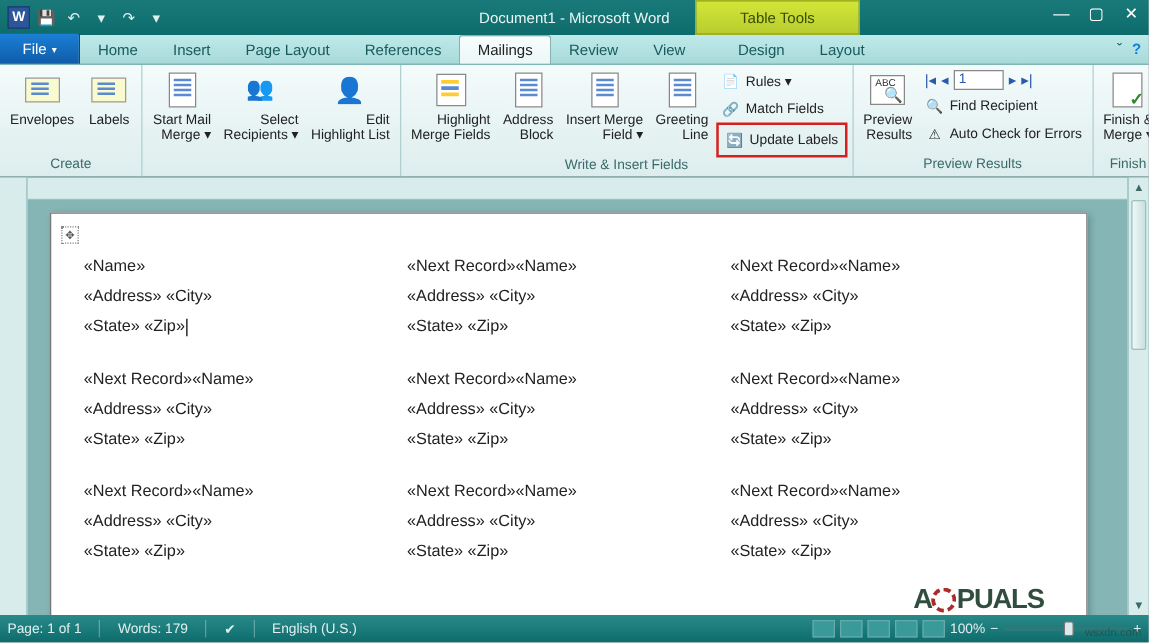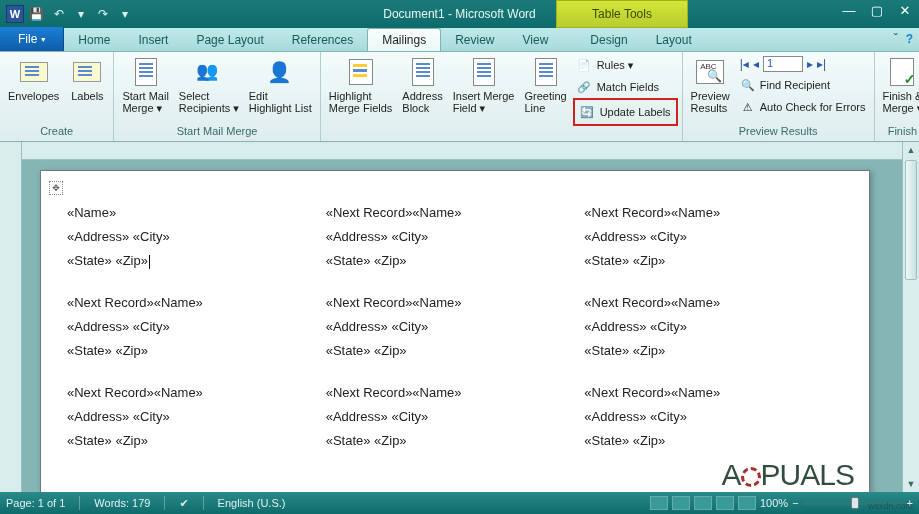--- a/index.html
+++ b/index.html
@@ -23,21 +23,21 @@
 .tabstrip .tab.active { background: linear-gradient(to bottom, #f8fdfd, #ecf7f7); border: 1px solid #8ab0b0; border-bottom: none; border-radius: 3px 3px 0 0; color: #222; }
 .tabstrip .help-icons { position: absolute; right: 6px; top: 4px; display: flex; gap: 8px; font-size: 12px; color: #1a5a5a; }
 
 
 .ribbon { height: 90px; background: linear-gradient(to bottom, #f4fbfb, #ddeded); border-bottom: 1px solid #8ab0b0; display: flex; }
 .group { border-right: 1px solid #b0d0d0; display: flex; flex-direction: column; padding: 2px 4px 0 4px; }
 .group-body { flex: 1; display: flex; align-items: flex-start; gap: 2px; }
 .group-label { height: 16px; font-size: 11px; color: #3a6a6a; text-align: center; }
 .big-btn { display: flex; flex-direction: column; align-items: center; justify-content: flex-start; padding: 2px 4px; cursor: pointer; min-width: 44px; }
 .big-btn .icon { width: 32px; height: 32px; margin-bottom: 2px; display: flex; align-items: center; justify-content: center; }
-.big-btn .label { font-size: 11px; color: #222; text-align: left; line-height: 12px; }
+.big-btn .label { font-size: 11px; color: #222; text-align: right; line-height: 12px; }
 .sm-btn { display: flex; align-items: center; gap: 4px; font-size: 11px; color: #222; padding: 2px 4px; cursor: pointer; height: 22px; white-space: nowrap; }
 .sm-btn .sicon { width: 16px; height: 16px; display: flex; align-items: center; justify-content: center; }
 .sm-stack { display: flex; flex-direction: column; }
 .highlight-box { border: 2px solid #d62020; padding: 1px; }
 
 
 .ico-env { width: 28px; height: 20px; background: #fafad0; border: 1px solid #999; position: relative; }
 .ico-env::before { content: ""; position: absolute; left: 4px; top: 3px; width: 14px; height: 2px; background: #5a8ad0; box-shadow: 0 4px 0 #5a8ad0, 0 8px 0 #5a8ad0; }
 .ico-doc { width: 22px; height: 28px; background: #fff; border: 1px solid #888; position: relative; }
 .ico-doc::before { content: ""; position: absolute; left: 3px; top: 4px; width: 14px; height: 2px; background: #5a8ad0; box-shadow: 0 4px 0 #5a8ad0, 0 8px 0 #5a8ad0, 0 12px 0 #5a8ad0; }
@@ -70,21 +70,21 @@
 
 
 .statusbar { position: absolute; bottom: 0; left: 0; right: 0; height: 22px; background: linear-gradient(to bottom, #2a8a8a, #0d6b6b); display: flex; align-items: center; color: #e0f0f0; font-size: 11px; padding: 0 6px; gap: 14px; }
 .statusbar .sep { width: 1px; height: 14px; background: rgba(255,255,255,0.3); }
 .statusbar .right { margin-left: auto; display: flex; align-items: center; gap: 4px; }
 .statusbar .viewbtn { width: 18px; height: 14px; border: 1px solid #6aa; background: #3a9a9a; }
 .statusbar .zoom-track { width: 100px; height: 4px; background: #2a7a7a; position: relative; border-radius: 2px; }
 .statusbar .zoom-thumb { position: absolute; left: 48px; top: -4px; width: 8px; height: 12px; background: #daeaea; border: 1px solid #777; border-radius: 2px; }
 
 .watermark { position: absolute; right: 6px; bottom: 3px; font-size: 9px; color: #333; opacity: 0.5; }
-.logo { position: absolute; right: 65px; bottom: 22px; font-size: 30px; font-weight: 400; color: #1a3a2a; letter-spacing: -1px; opacity: 0.9; }
+.logo { position: absolute; right: 84px; bottom: 22px; font-size: 22px; font-weight: 700; color: #1a3a2a; letter-spacing: -1px; opacity: 0.9; }
 .logo .gear { display: inline-block; width: 20px; height: 20px; border: 3px dashed #a21515; border-radius: 50%; vertical-align: middle; }
 </style>
 </head>
 <body>
 
 <div class="titlebar">
   <div class="qat">
     <div class="word-icon">W</div>
     <div class="qat-btn">💾</div>
     <div class="qat-btn">↶</div>
@@ -155,21 +155,20 @@
 Recipients ▾</div>
       </div>
       <div class="big-btn">
         <div class="icon">
             <span class="ico-person">👤</span>
           </div>
         <div class="label" style="white-space:pre">Edit
 Highlight List</div>
       </div>
     </div>
-    <div class="group-label">Start Mail Merge</div>
   </div>
 
   <div class="group">
     <div class="group-body">
       <div class="big-btn">
         <div class="icon">
             <div class="ico-highlight"></div>
           </div>
         <div class="label" style="white-space:pre">Highlight
 Merge Fields</div>
@@ -205,20 +204,21 @@
           <span>Match Fields</span>
         </div>
         <div class="highlight-box">
           <div class="sm-btn">
             <span class="sicon">🔄</span>
             <span>Update Labels</span>
           </div>
         </div>
       </div>
     </div>
+    <div class="group-label">Write &amp; Insert Fields</div>
   </div>
 
   <div class="group">
     <div class="group-body">
       <div class="big-btn">
         <div class="icon">
             <div class="ico-preview"></div>
           </div>
         <div class="label" style="white-space:pre">Preview
 Results</div>

